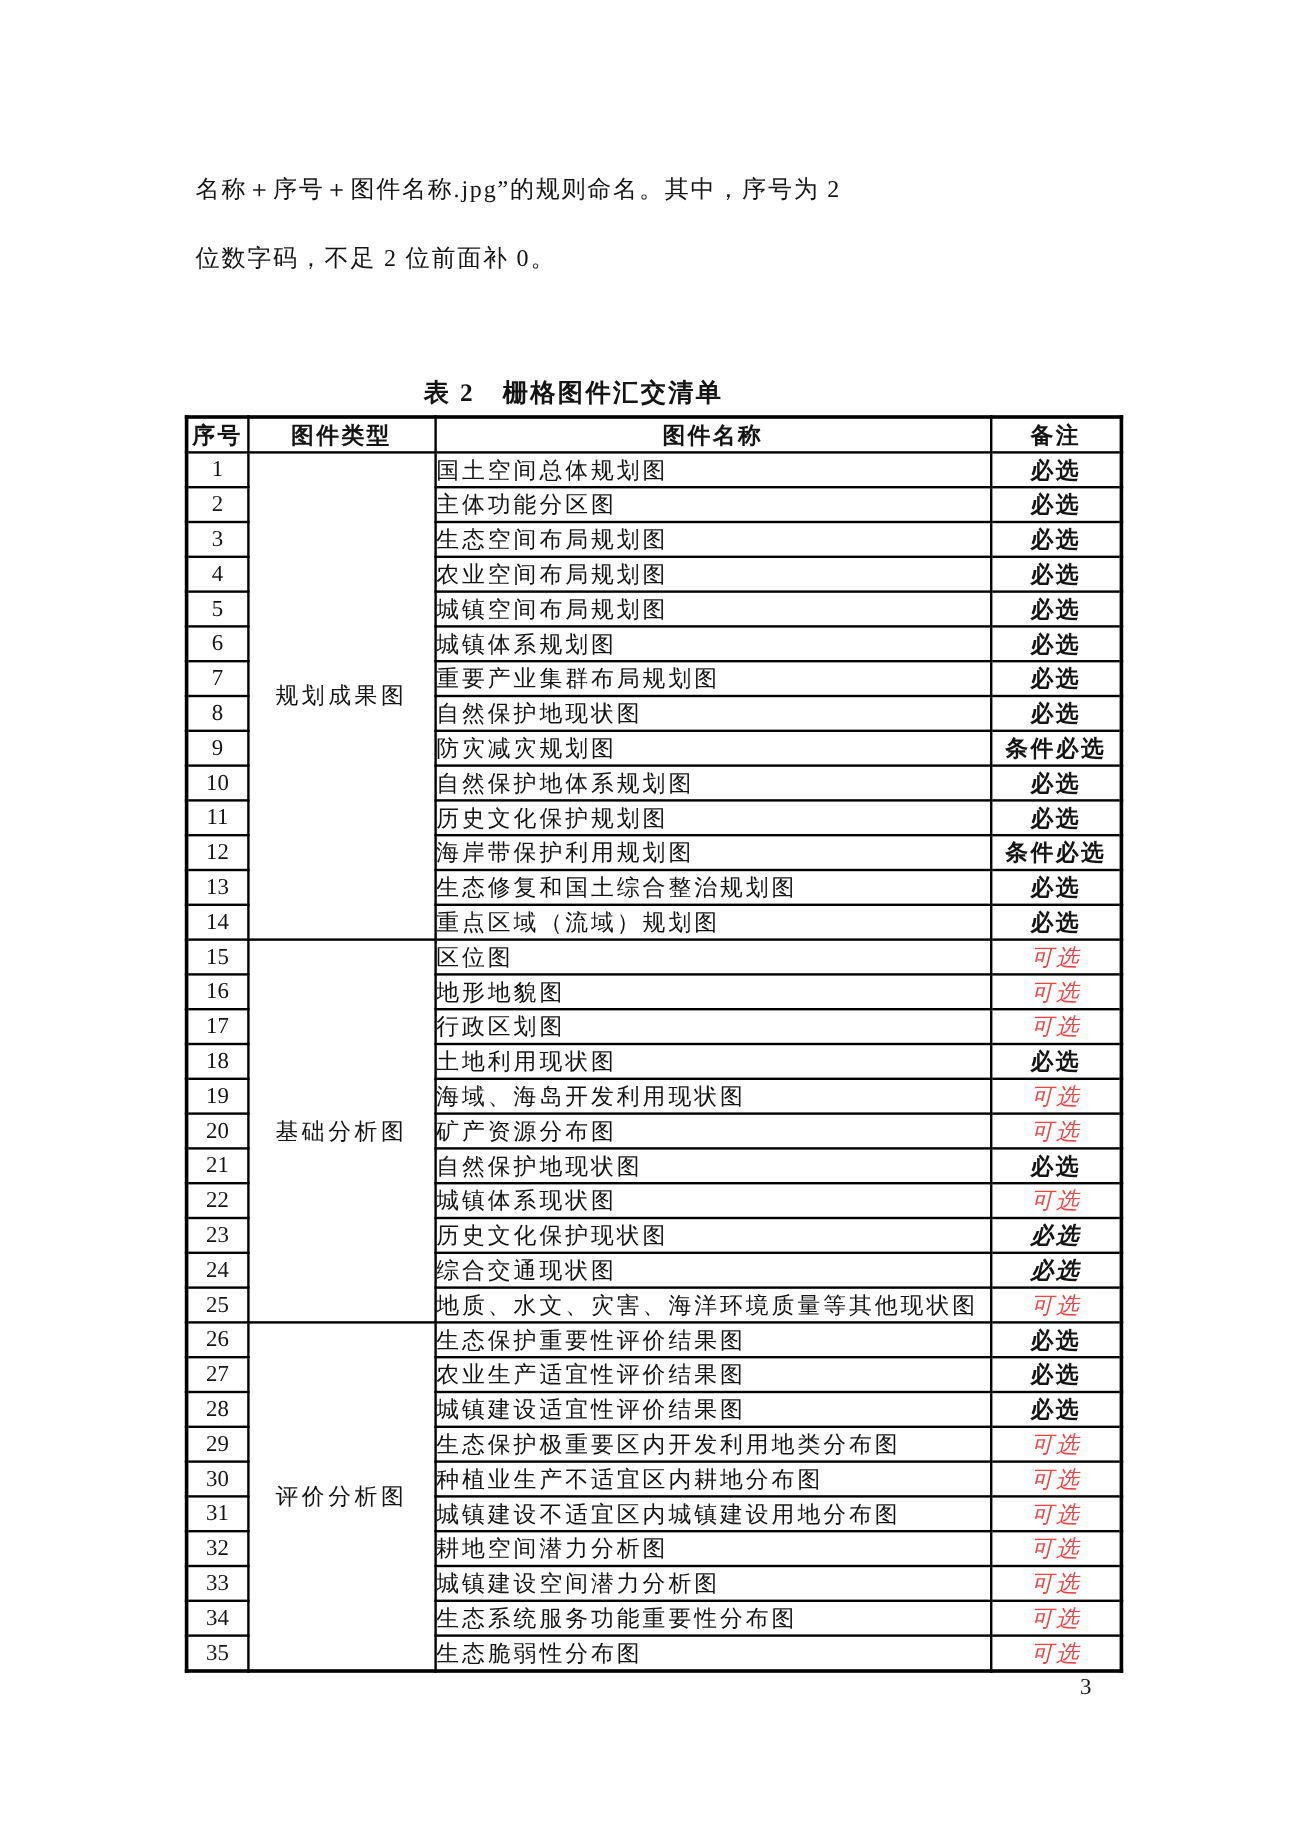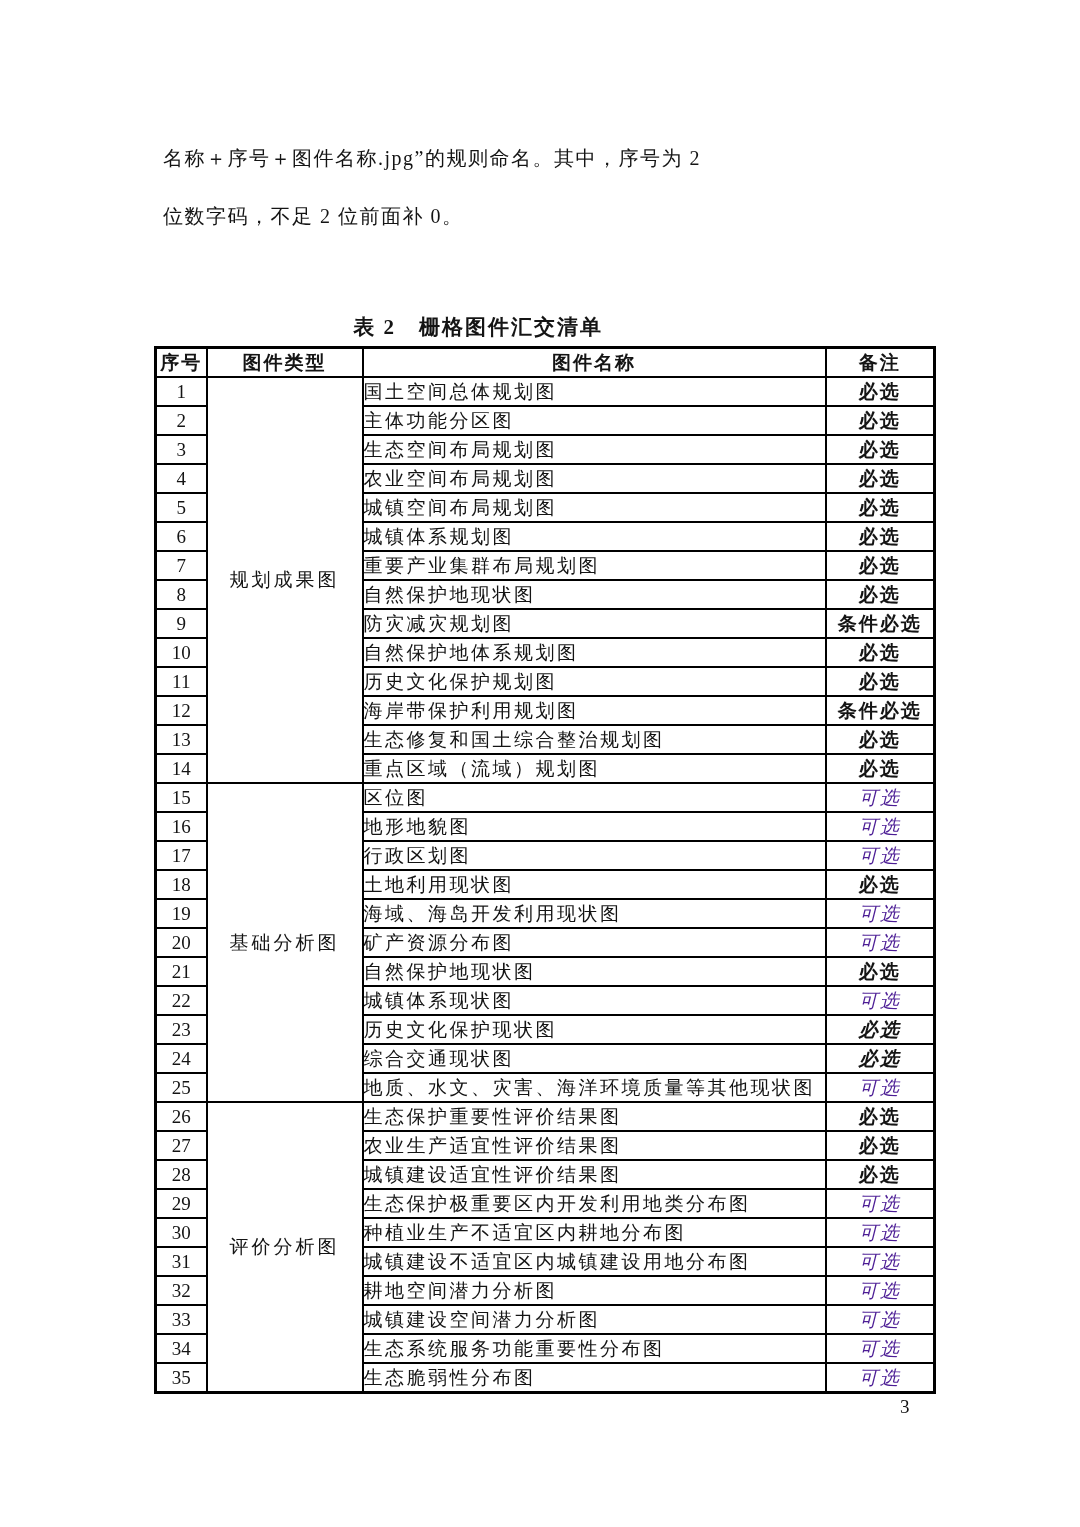--- a/index.html
+++ b/index.html
@@ -81,21 +81,21 @@
   td.col-remark {
     text-align: center;
     letter-spacing: 2px;
   }
   td.col-remark.bold {
     font-weight: bold;
   }
   td.col-remark.italic {
     font-style: italic;
     font-weight: normal;
-    color: #4c1d95;
+    color: #ef4444;
   }
   td.col-remark.bold-italic {
     font-weight: bold;
     font-style: italic;
   }
   .page-number {
     position: absolute;
     left: 900px;
     top: 1396px;
     font-size: 19px;

